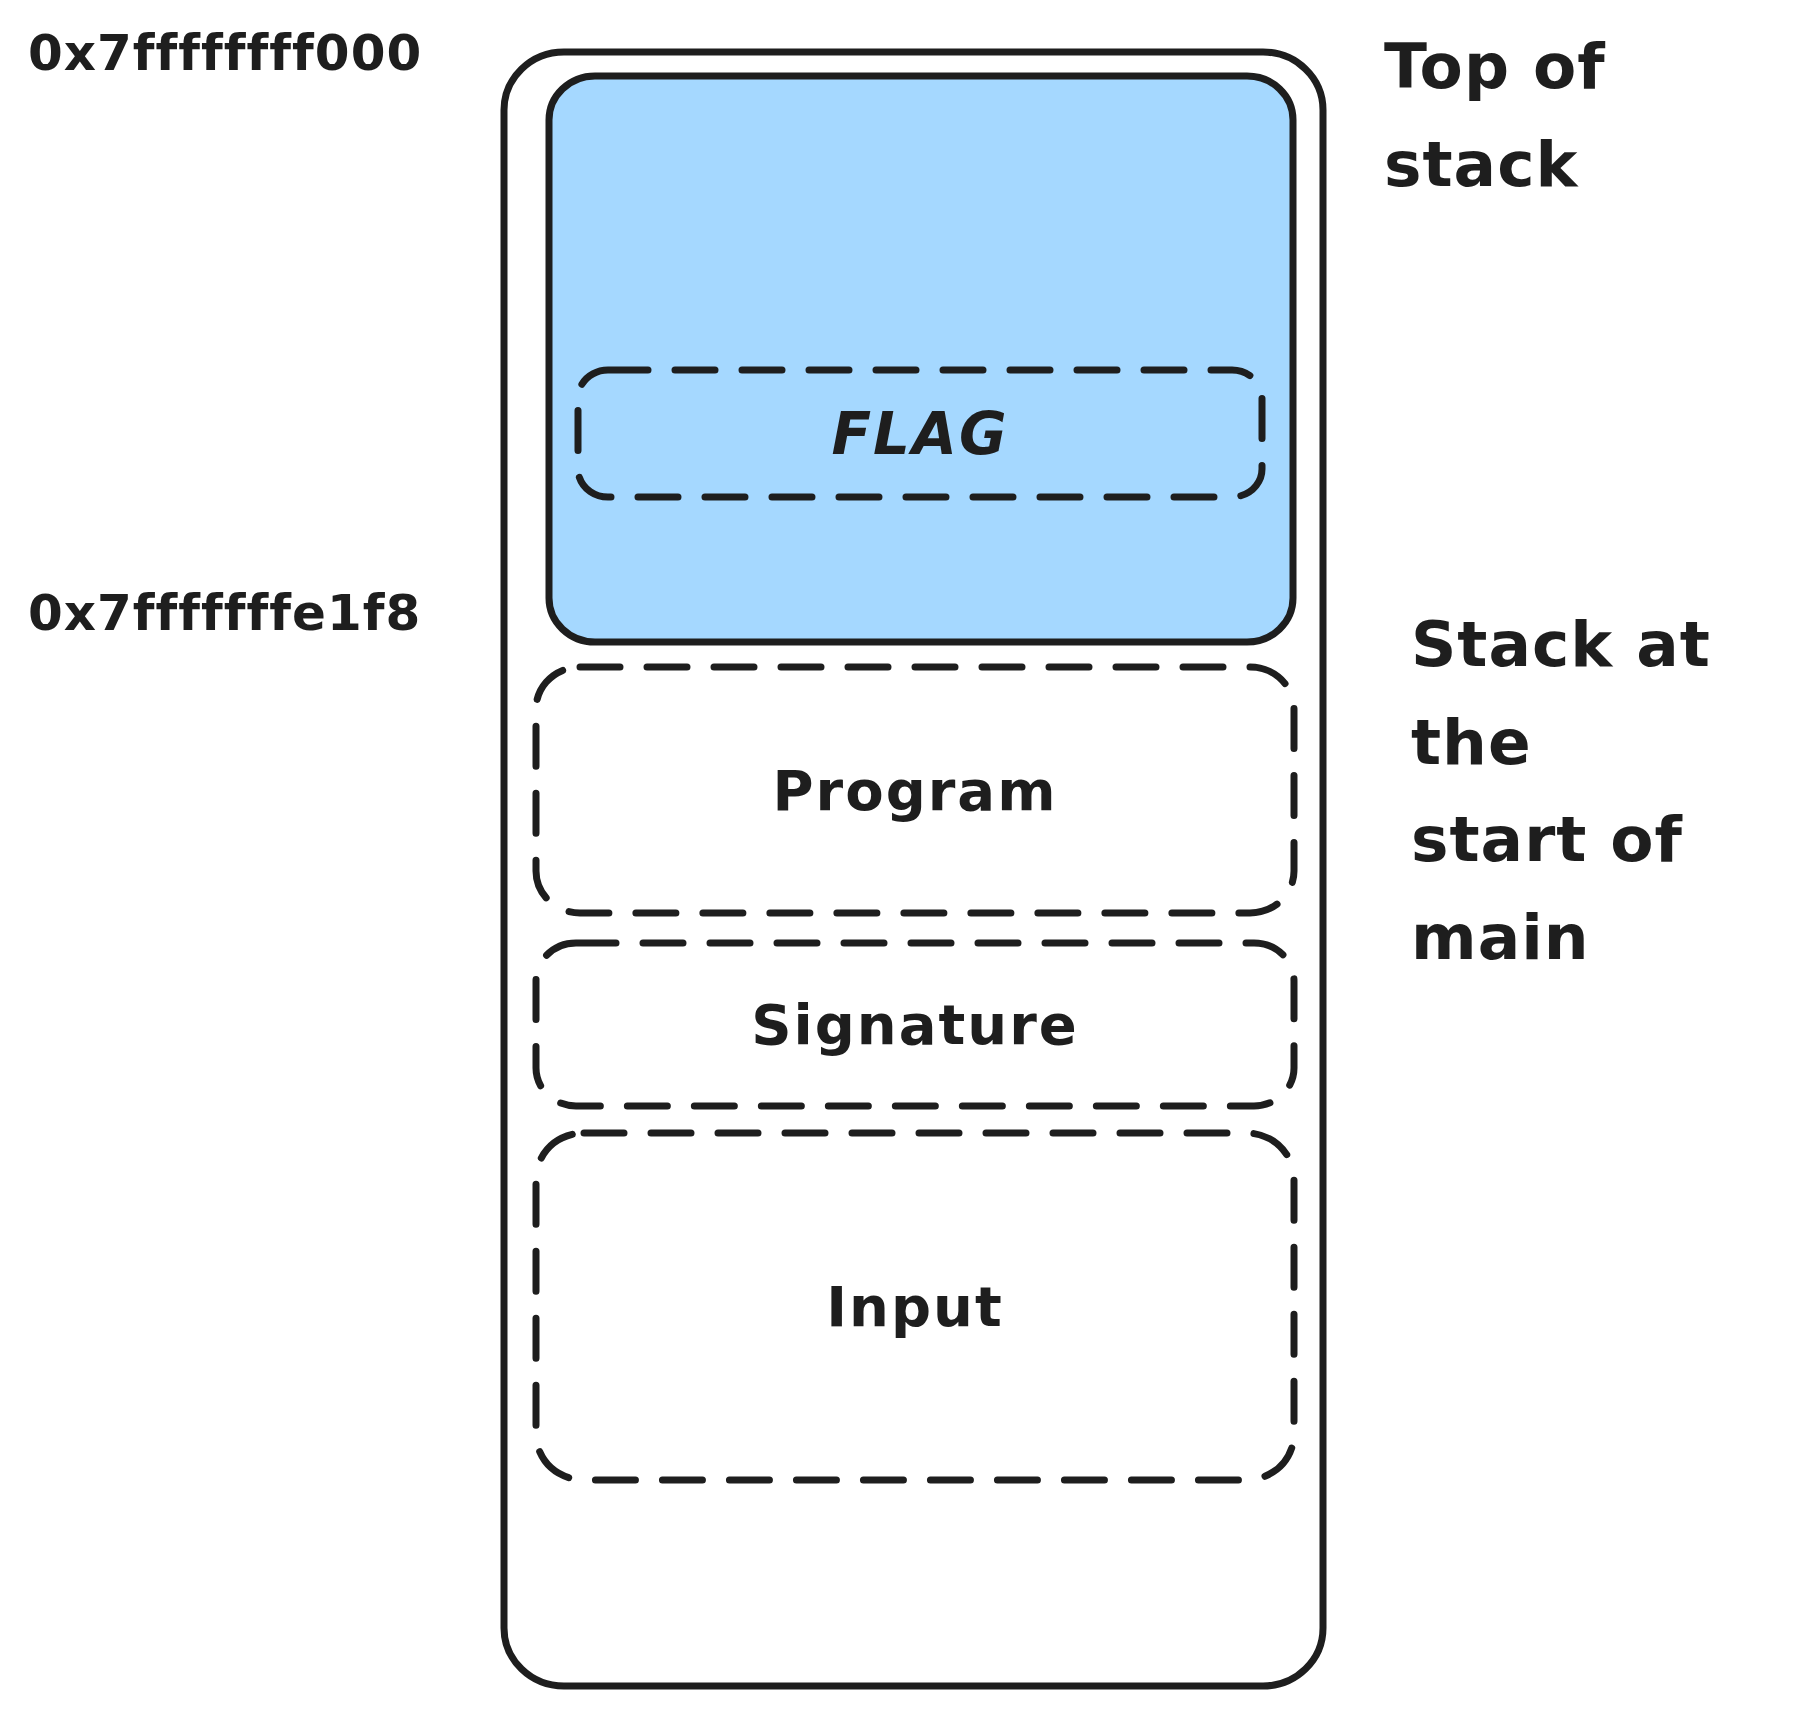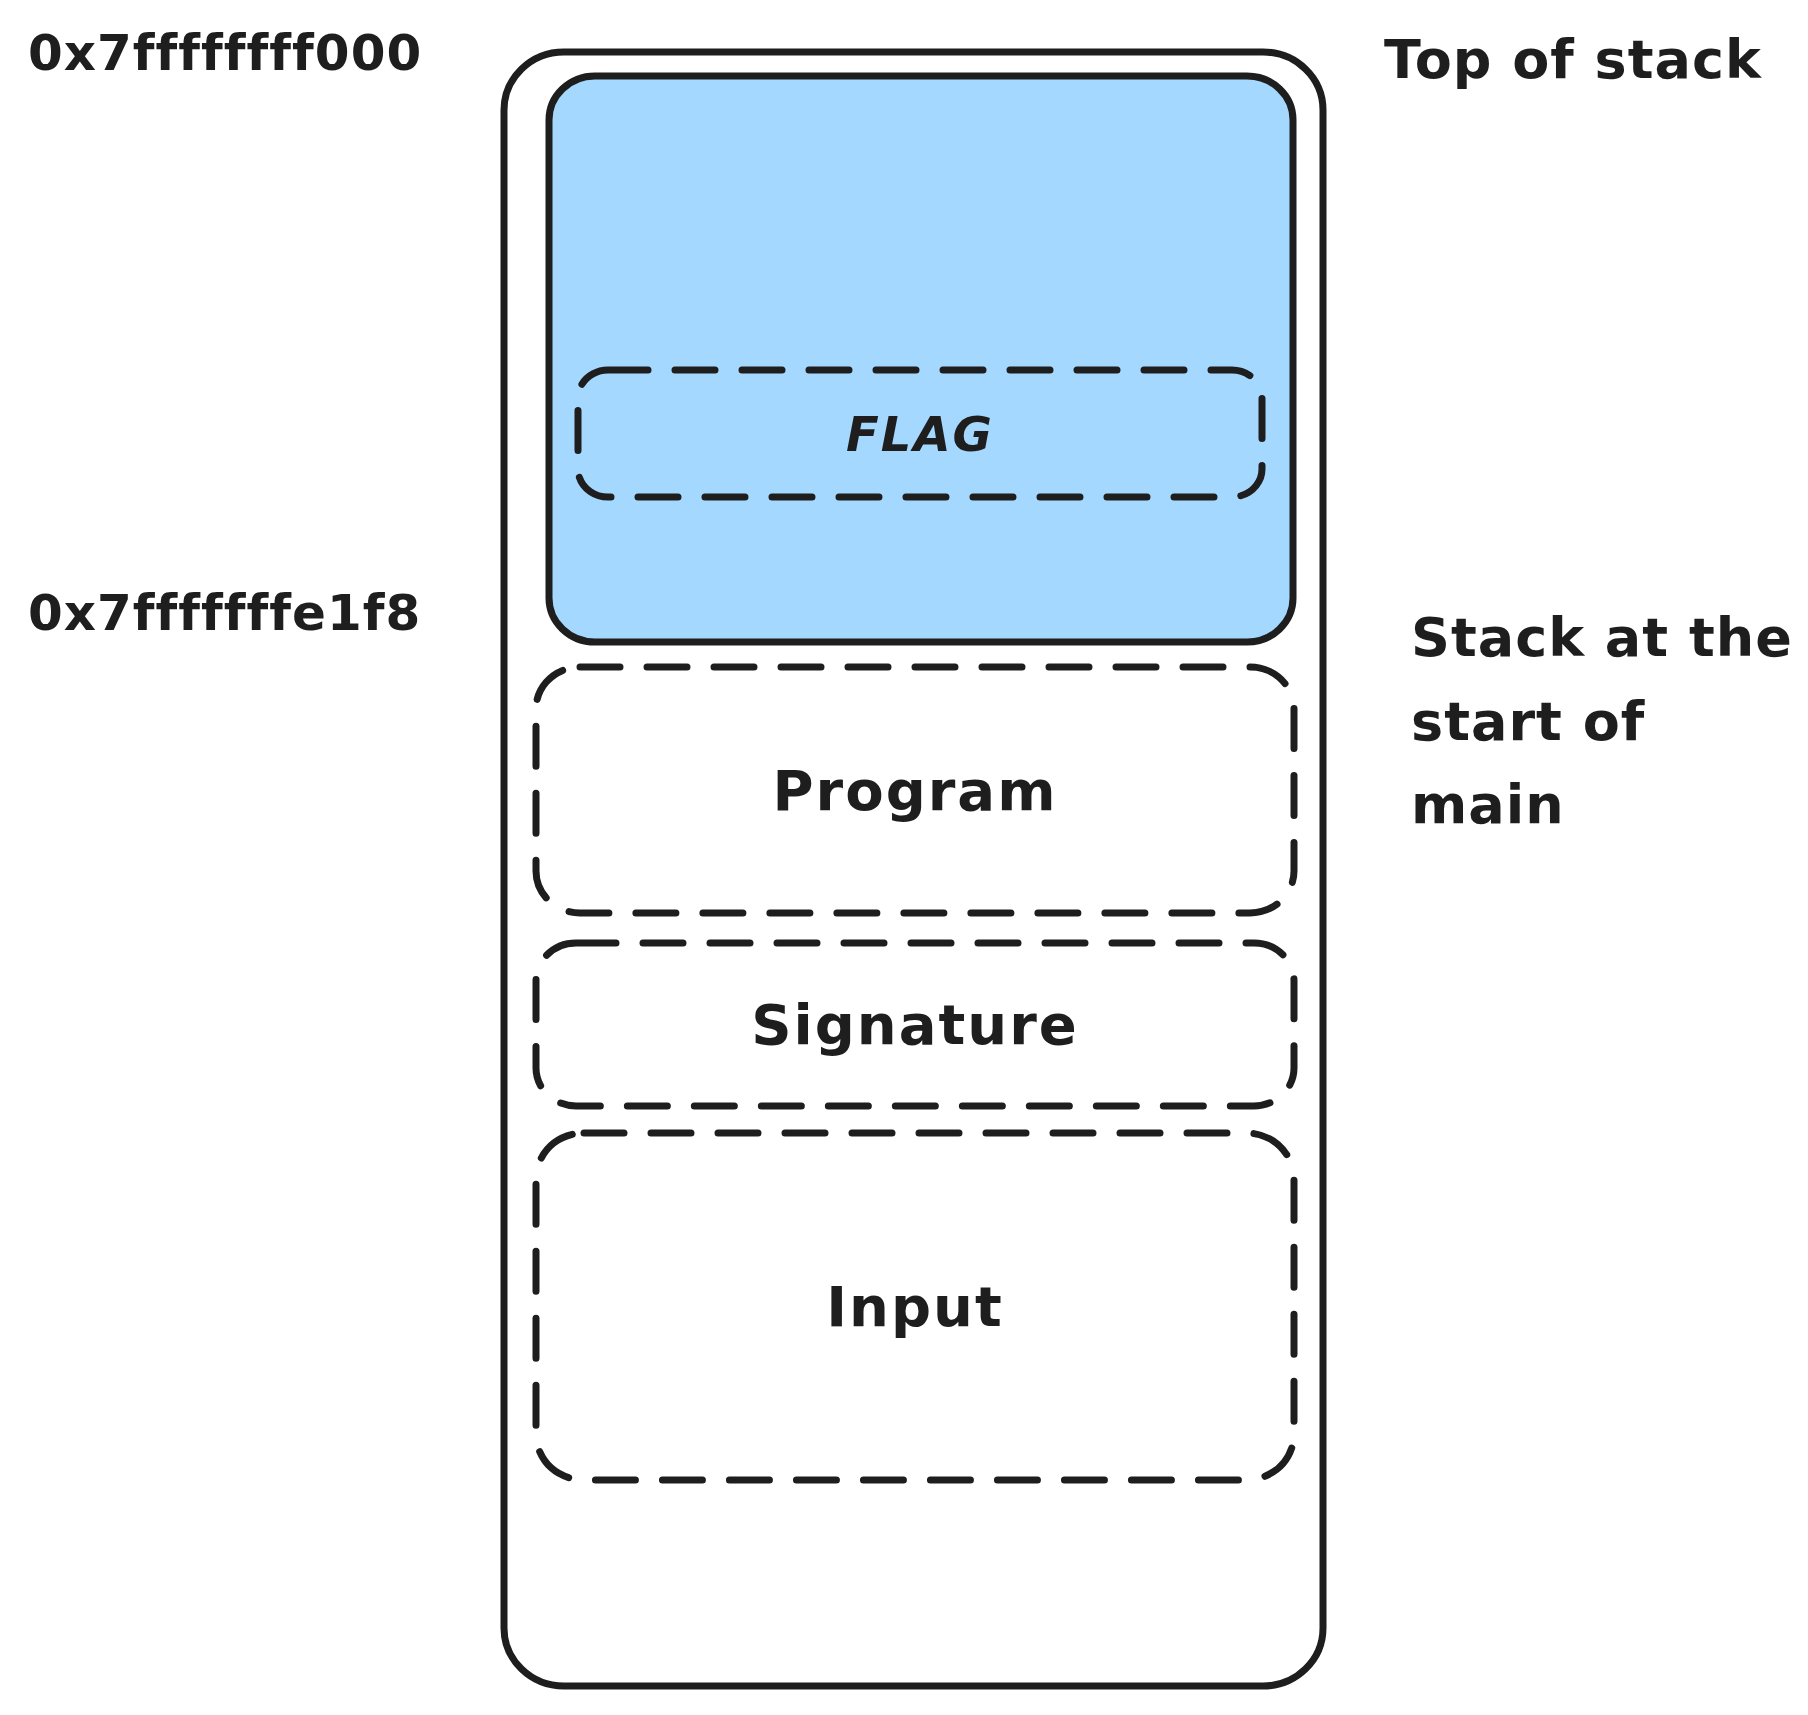--- a/index.html
+++ b/index.html
@@ -34,35 +34,35 @@
     position:absolute;
     font-weight:700;
     color:var(--ink);
     letter-spacing:1px;
   }
   .addr{
     font-size:50px;
     line-height:1.1;
   }
   .note{
-    font-size:54px;
+    font-size:63px;
     line-height:1.55;
     white-space:pre-line;
   }
   .region-label{
     position:absolute;
     display:flex;
     align-items:center;
     justify-content:center;
     font-weight:700;
     color:var(--ink);
     letter-spacing:2px;
   }
   .region-label.flag{
-    font-size:48px;
+    font-size:58px;
     font-style:italic;
   }
   .region-label.plain{
     font-size:56px;
   }
 </style>
 </head>
 <body>
 
 <div class="canvas">

